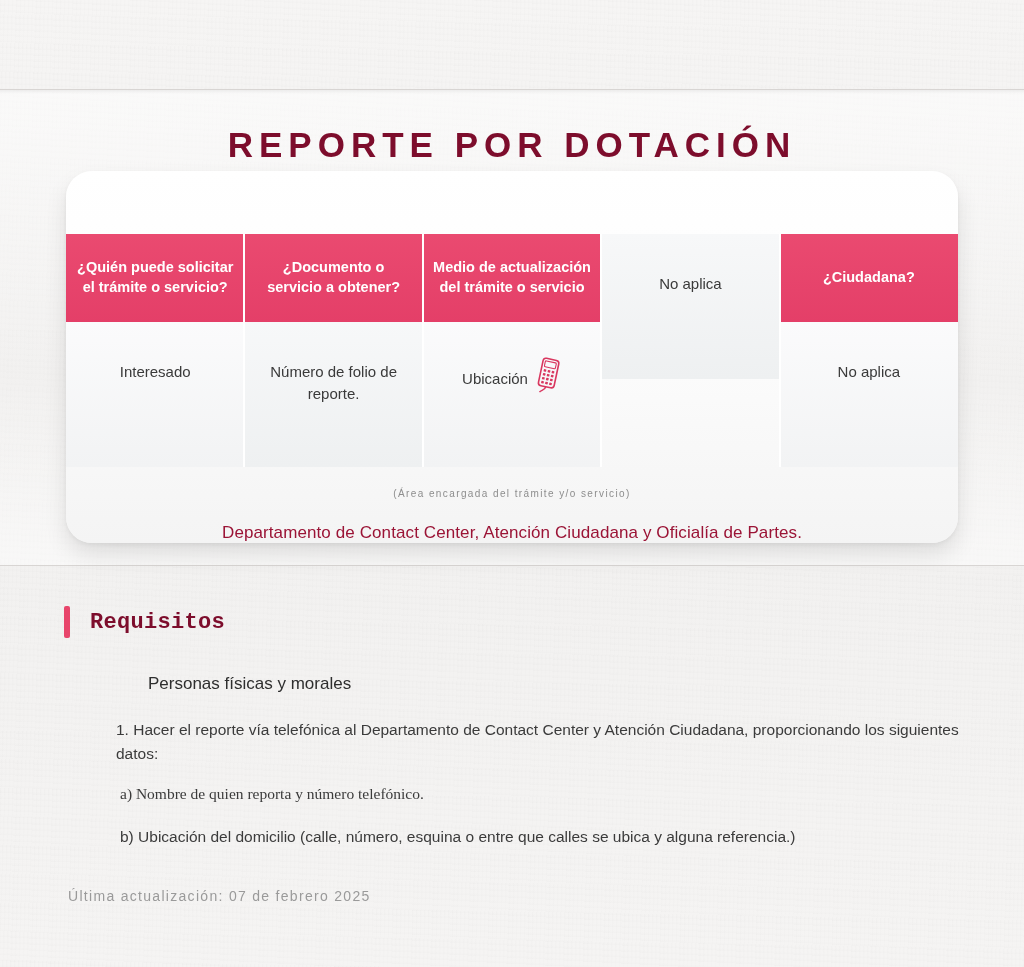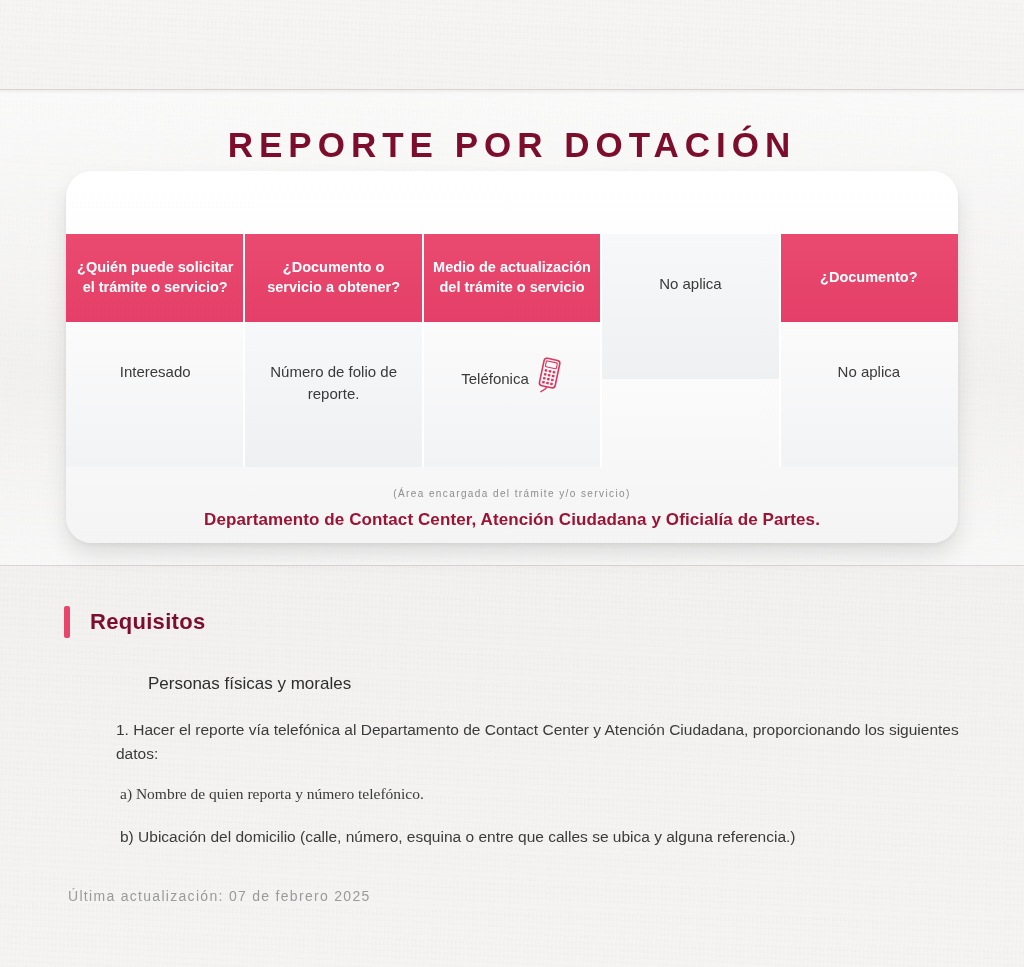--- a/index.html
+++ b/index.html
@@ -176,23 +176,23 @@
     right: 0;
     top: 398px;
     text-align: center;
   }
   .area-label {
     font-size: 10px;
     letter-spacing: 1.4px;
     color: #8d8d8d;
   }
   .area-name {
-    margin-top: 11px;
+    margin-top: 24px;
     font-size: 17px;
-    font-weight: bold;
+    font-weight: normal;
     color: #9b1436;
     letter-spacing: 0.1px;
   }
 
   
   .req-section {
     position: absolute;
     left: 0;
     top: 566px;
     width: 1024px;
@@ -209,20 +209,21 @@
     height: 32px;
     background: #e8456b;
     border-radius: 2px;
     margin-right: 20px;
   }
   .req-heading {
     font-size: 22px;
     font-weight: bold;
     color: #7d0d2c;
     letter-spacing: 0.3px;
+    font-family: Liberation Mono, monospace;
   }
   .req-subheading {
     position: absolute;
     left: 148px;
     top: 108px;
     font-size: 17px;
     font-weight: normal;
     color: #2e2e2e;
   }
   .req-item {
@@ -277,21 +278,21 @@
             <span class="cell-inner">
               <span>Número de folio de reporte.</span>
             </span>
           </div>
         </div>
 
         <div class="col">
           <div class="col-head">Medio de actualización del trámite o servicio</div>
           <div class="col-body">
             <span class="cell-inner">
-              <span>Teléfonica</span>
+              <span>Ubicación</span>
               <span class="phone-icon">
                 <svg width="28" height="42" viewBox="0 0 28 42" xmlns="http://www.w3.org/2000/svg">
                   <g transform="rotate(12 14 21)">
                     <rect x="6" y="4" width="16" height="28" rx="3" ry="3" fill="none" stroke="#d9375f" stroke-width="1.6"></rect>
                     <rect x="8.4" y="6.6" width="11.2" height="6" rx="1" fill="none" stroke="#d9375f" stroke-width="1.1"></rect>
                     <g fill="#d9375f">
                       <rect x="8.6" y="15" width="2.6" height="2.4" rx="0.5"></rect>
                       <rect x="12.7" y="15" width="2.6" height="2.4" rx="0.5"></rect>
                       <rect x="16.8" y="15" width="2.6" height="2.4" rx="0.5"></rect>
                       <rect x="8.6" y="19" width="2.6" height="2.4" rx="0.5"></rect>
@@ -314,21 +315,21 @@
 
         <div class="col">
           <div class="col-body">
             <span class="cell-inner">
               <span>No aplica</span>
             </span>
           </div>
         </div>
 
         <div class="col">
-          <div class="col-head">¿Documento?</div>
+          <div class="col-head">¿Ciudadana?</div>
           <div class="col-body">
             <span class="cell-inner">
               <span>No aplica</span>
             </span>
           </div>
         </div>
 
       </div>
     </div>
 

